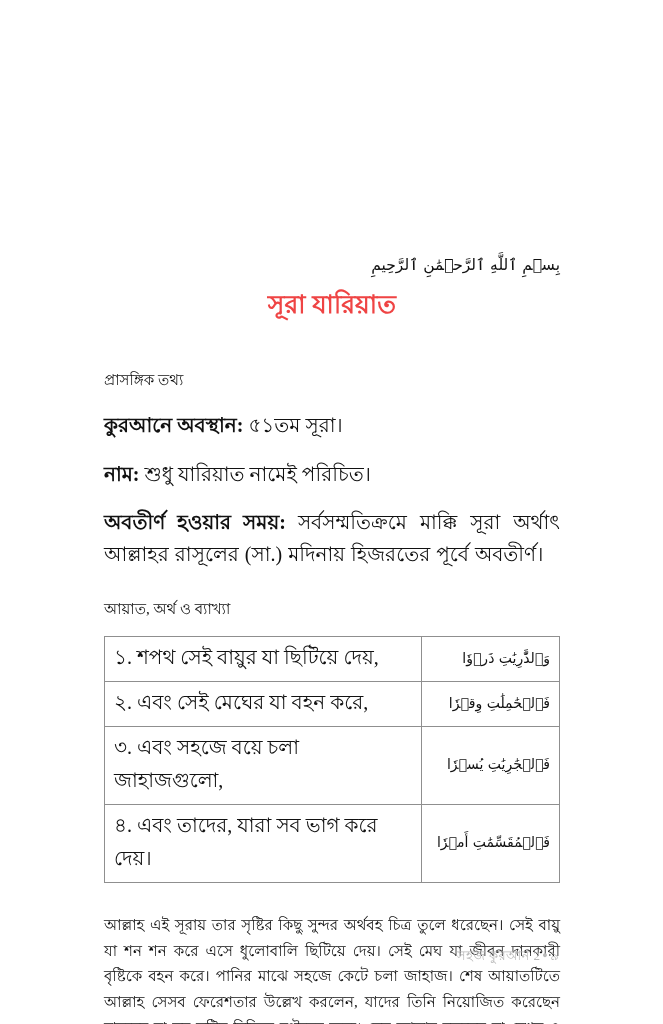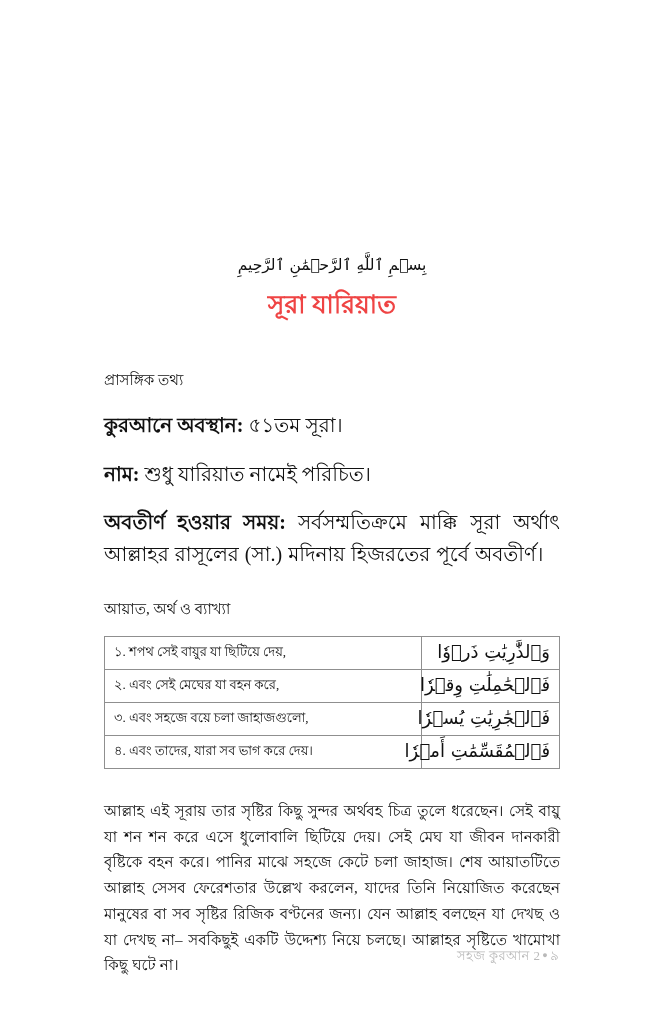--- a/index.html
+++ b/index.html
@@ -25,21 +25,21 @@
 
   .content {
     position: absolute;
     left: 104px;
     top: 0;
     width: 456px;
   }
 
   
   .bismillah {
-    text-align: center;
+    text-align: right;
     direction: rtl;
     font-family: "DejaVu Sans", "Liberation Sans", sans-serif;
     font-size: 15.5px;
     line-height: 1.3;
     color: #111;
     margin-top: 255px;
     letter-spacing: 0.2px;
   }
   .surah-title {
     text-align: center;
@@ -90,31 +90,31 @@
     margin-top: 14px;
     table-layout: fixed;
   }
   .verse-table td {
     border: 1px solid #8f8f8f;
     padding: 0;
     vertical-align: middle;
   }
   .verse-table td.bn-cell {
     width: 71%;
-    font-size: 13px;
+    font-size: 20px;
     padding: 5px 8px 6px 9px;
     text-align: left;
     color: #111;
     height: 20px;
   }
   .verse-table td.ar-cell {
     width: 29%;
     direction: rtl;
     font-family: "DejaVu Sans", "Liberation Sans", sans-serif;
-    font-size: 18px;
+    font-size: 14px;
     padding: 4px 9px 6px 6px;
     color: #111;
     white-space: nowrap;
   }
 
   
   .body-paragraph {
     font-size: 15px;
     line-height: 1.72;
     margin-top: 30px;

